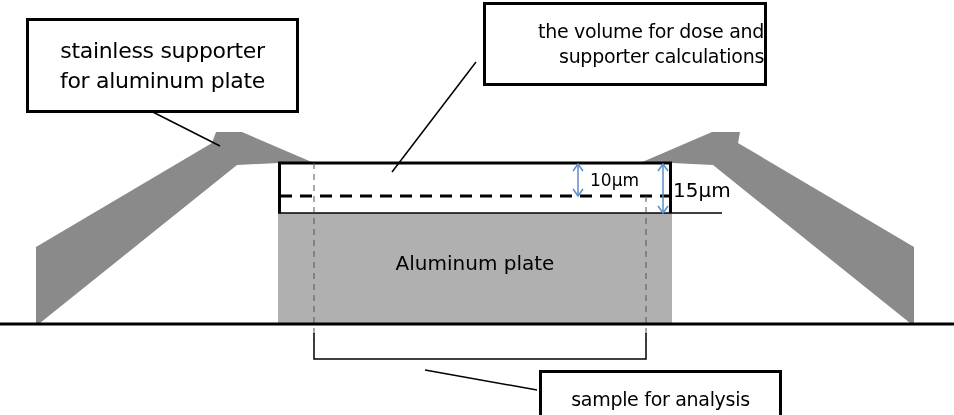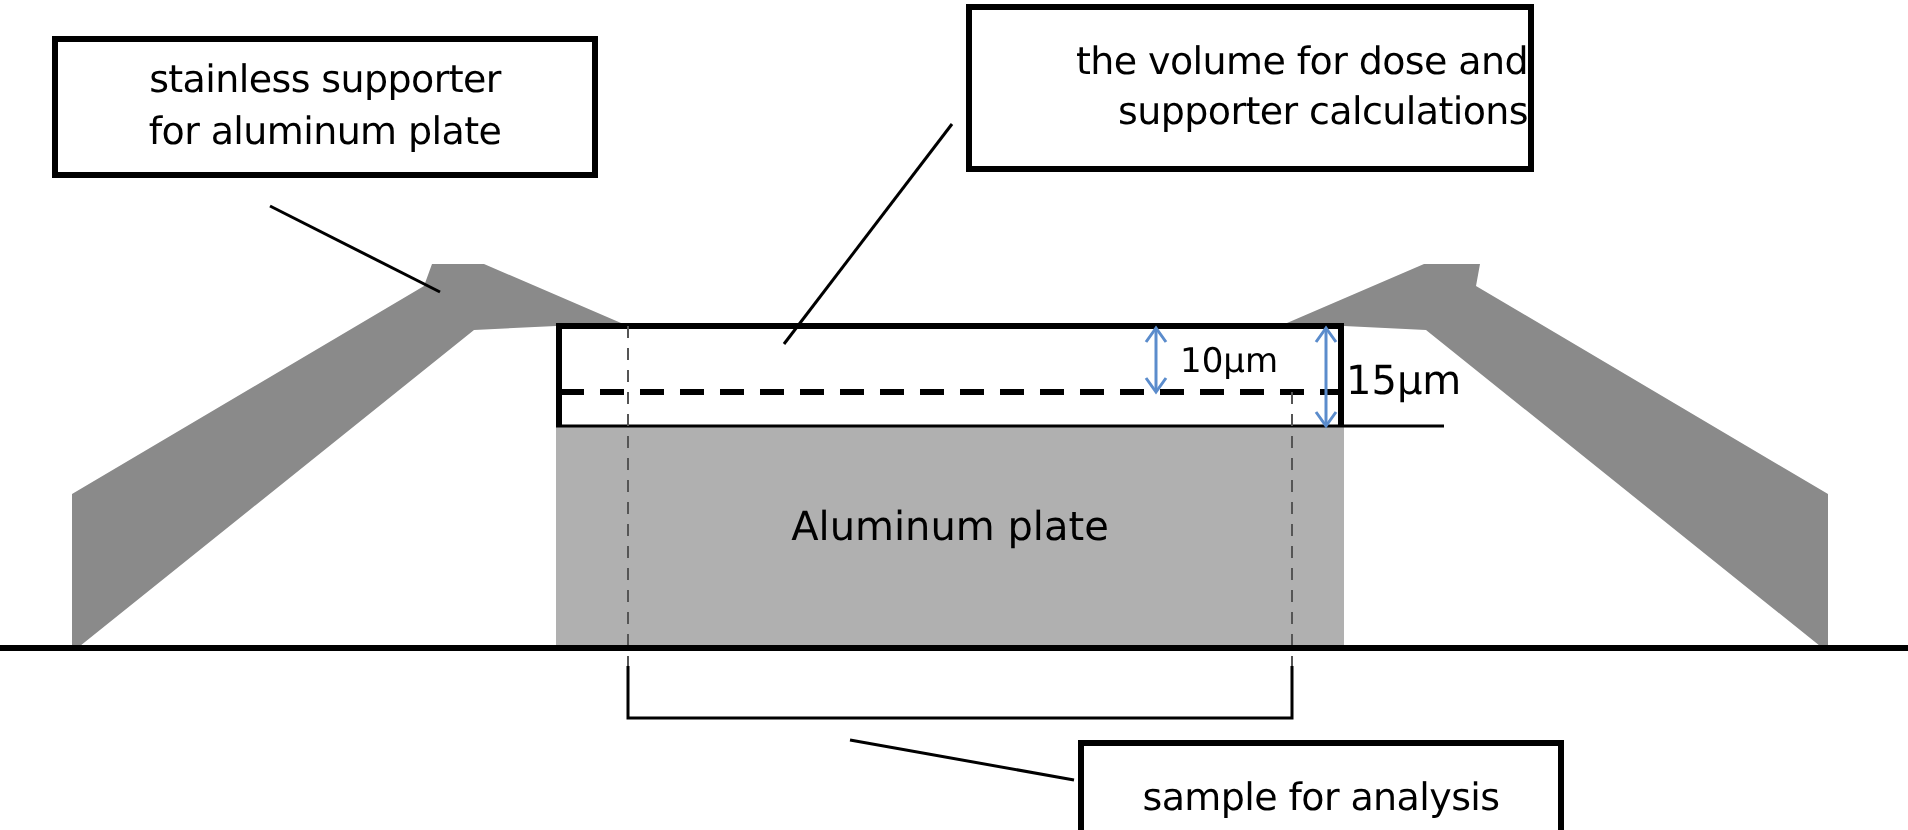--- a/index.html
+++ b/index.html
@@ -14,21 +14,21 @@
       color: #000;
       text-align: center;
       display: flex;
       flex-direction: column;
       justify-content: center;
       align-items: center;
       line-height: 1.32;
       letter-spacing: -0.3px;
     }
     .label-box span { display: block; white-space: nowrap; }
-    #box-supporter { left: 26px; top: 18px; width: 273px; height: 71px; font-size: 19px; }
+    #box-supporter { left: 26px; top: 18px; width: 273px; height: 95px; font-size: 22px; }
     #box-volume { left: 483px; top: 2px; width: 284px; height: 84px; font-size: 19px; align-items: flex-end; }
     #box-sample { left: 539px; top: 370px; width: 243px; height: 60px; font-size: 19px; }
     .svg-text {
       font-family: "DejaVu Sans", sans-serif;
       fill: #000;
     }
   </style>
 </head>
 <body>
 

